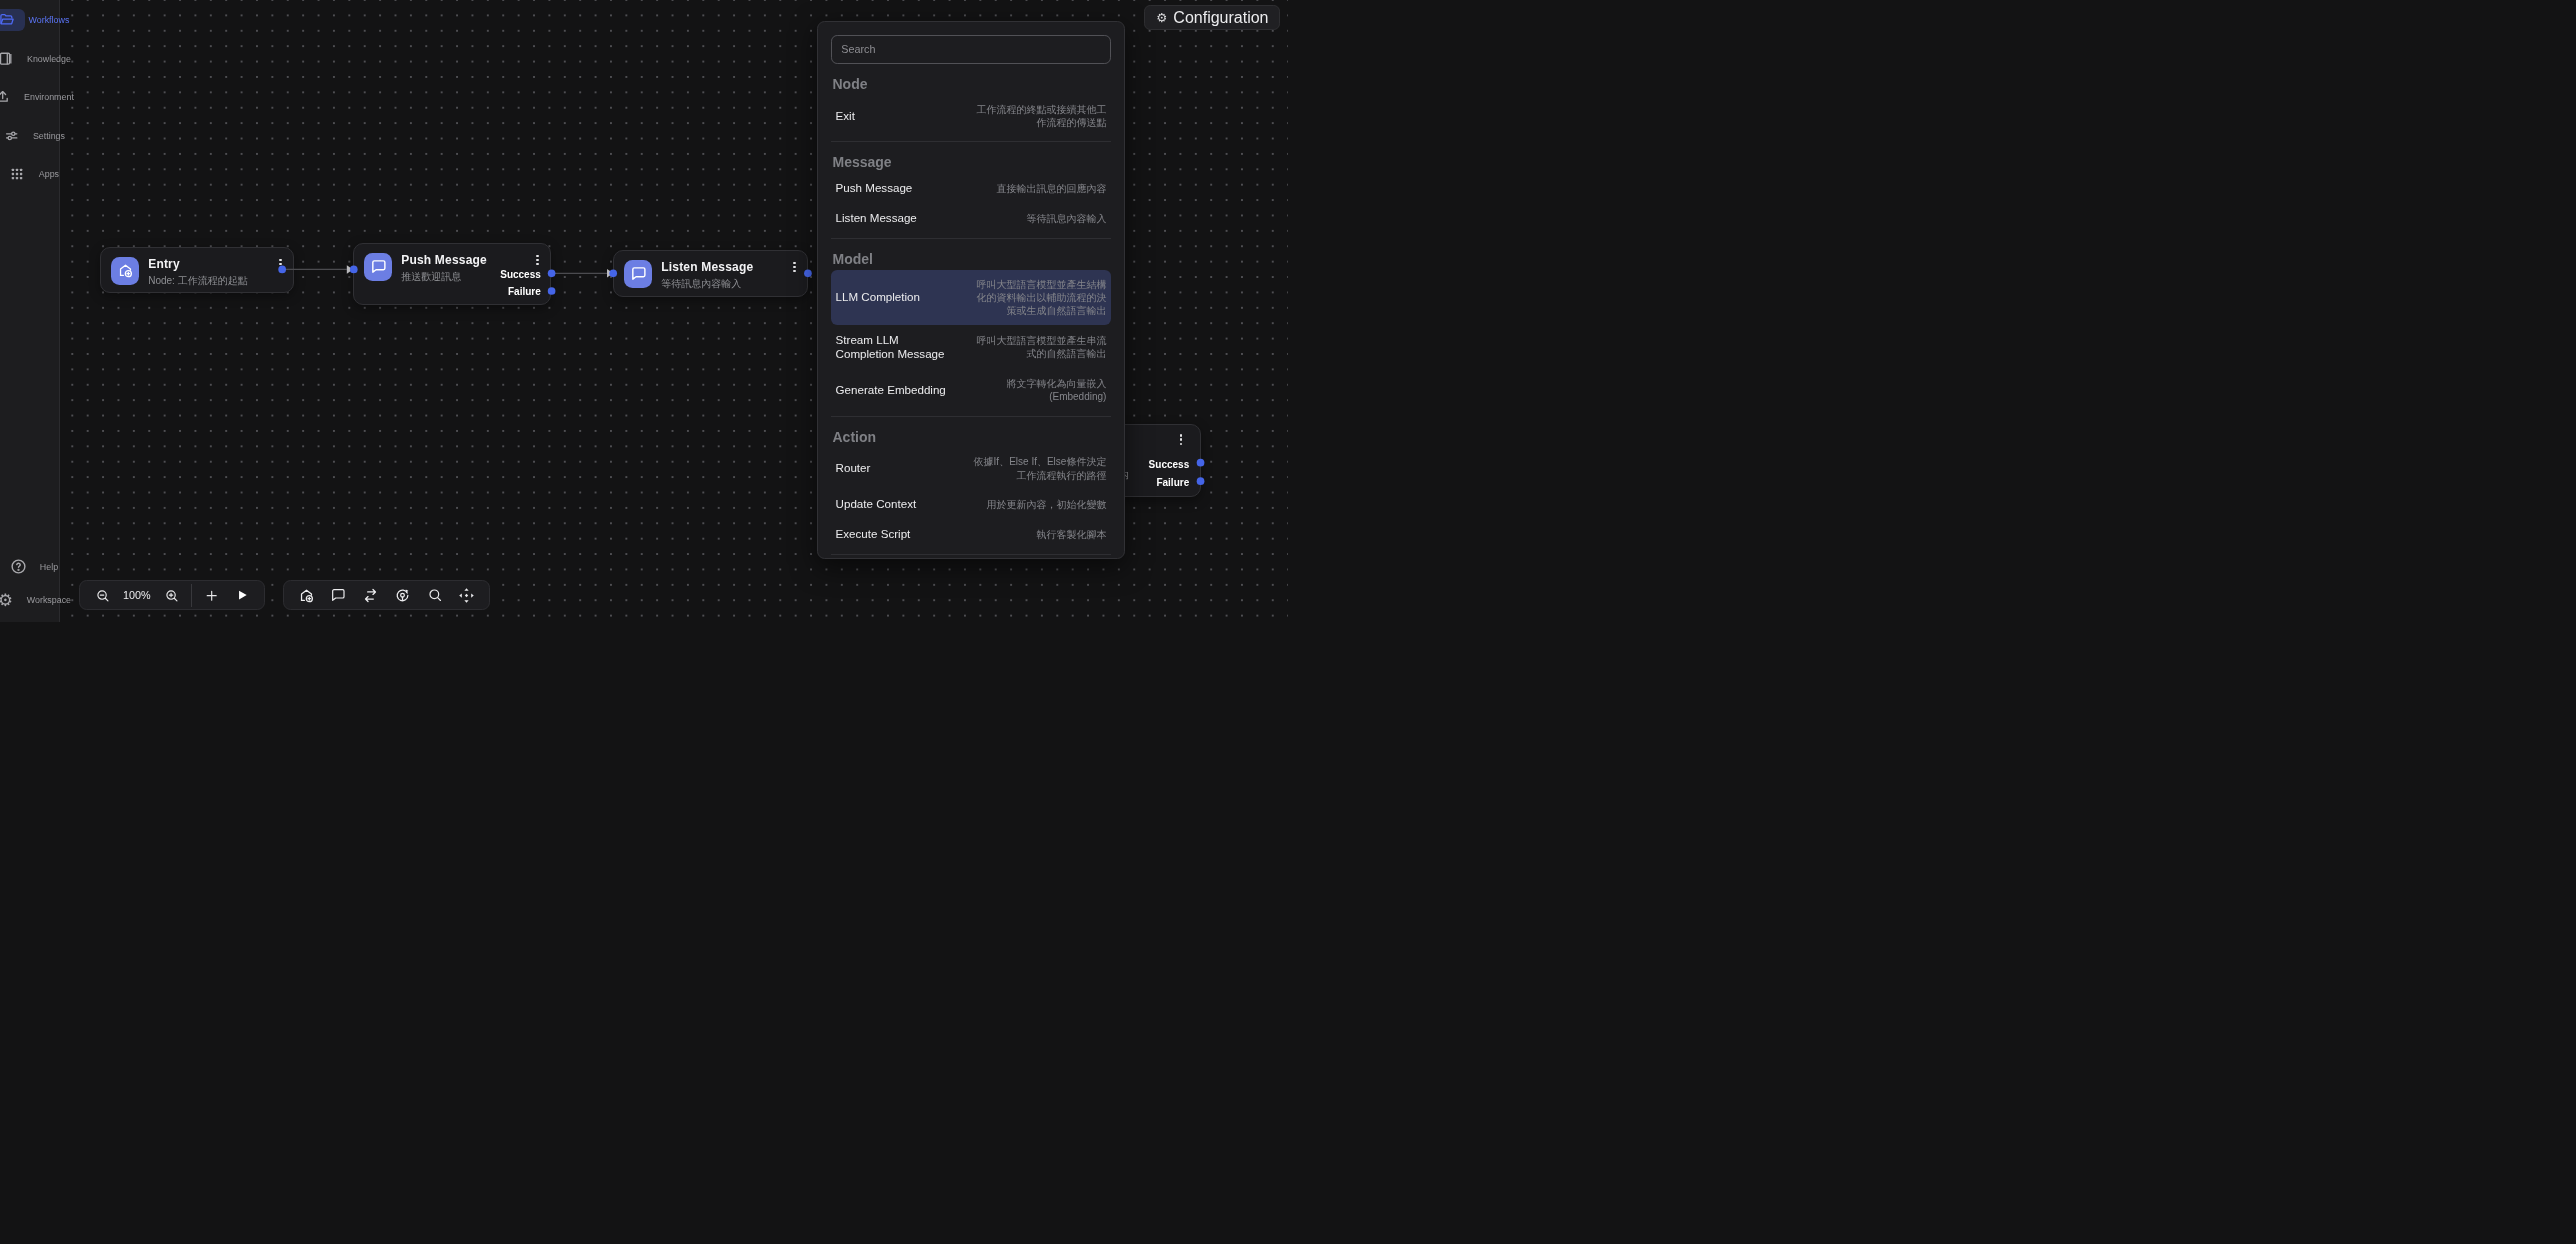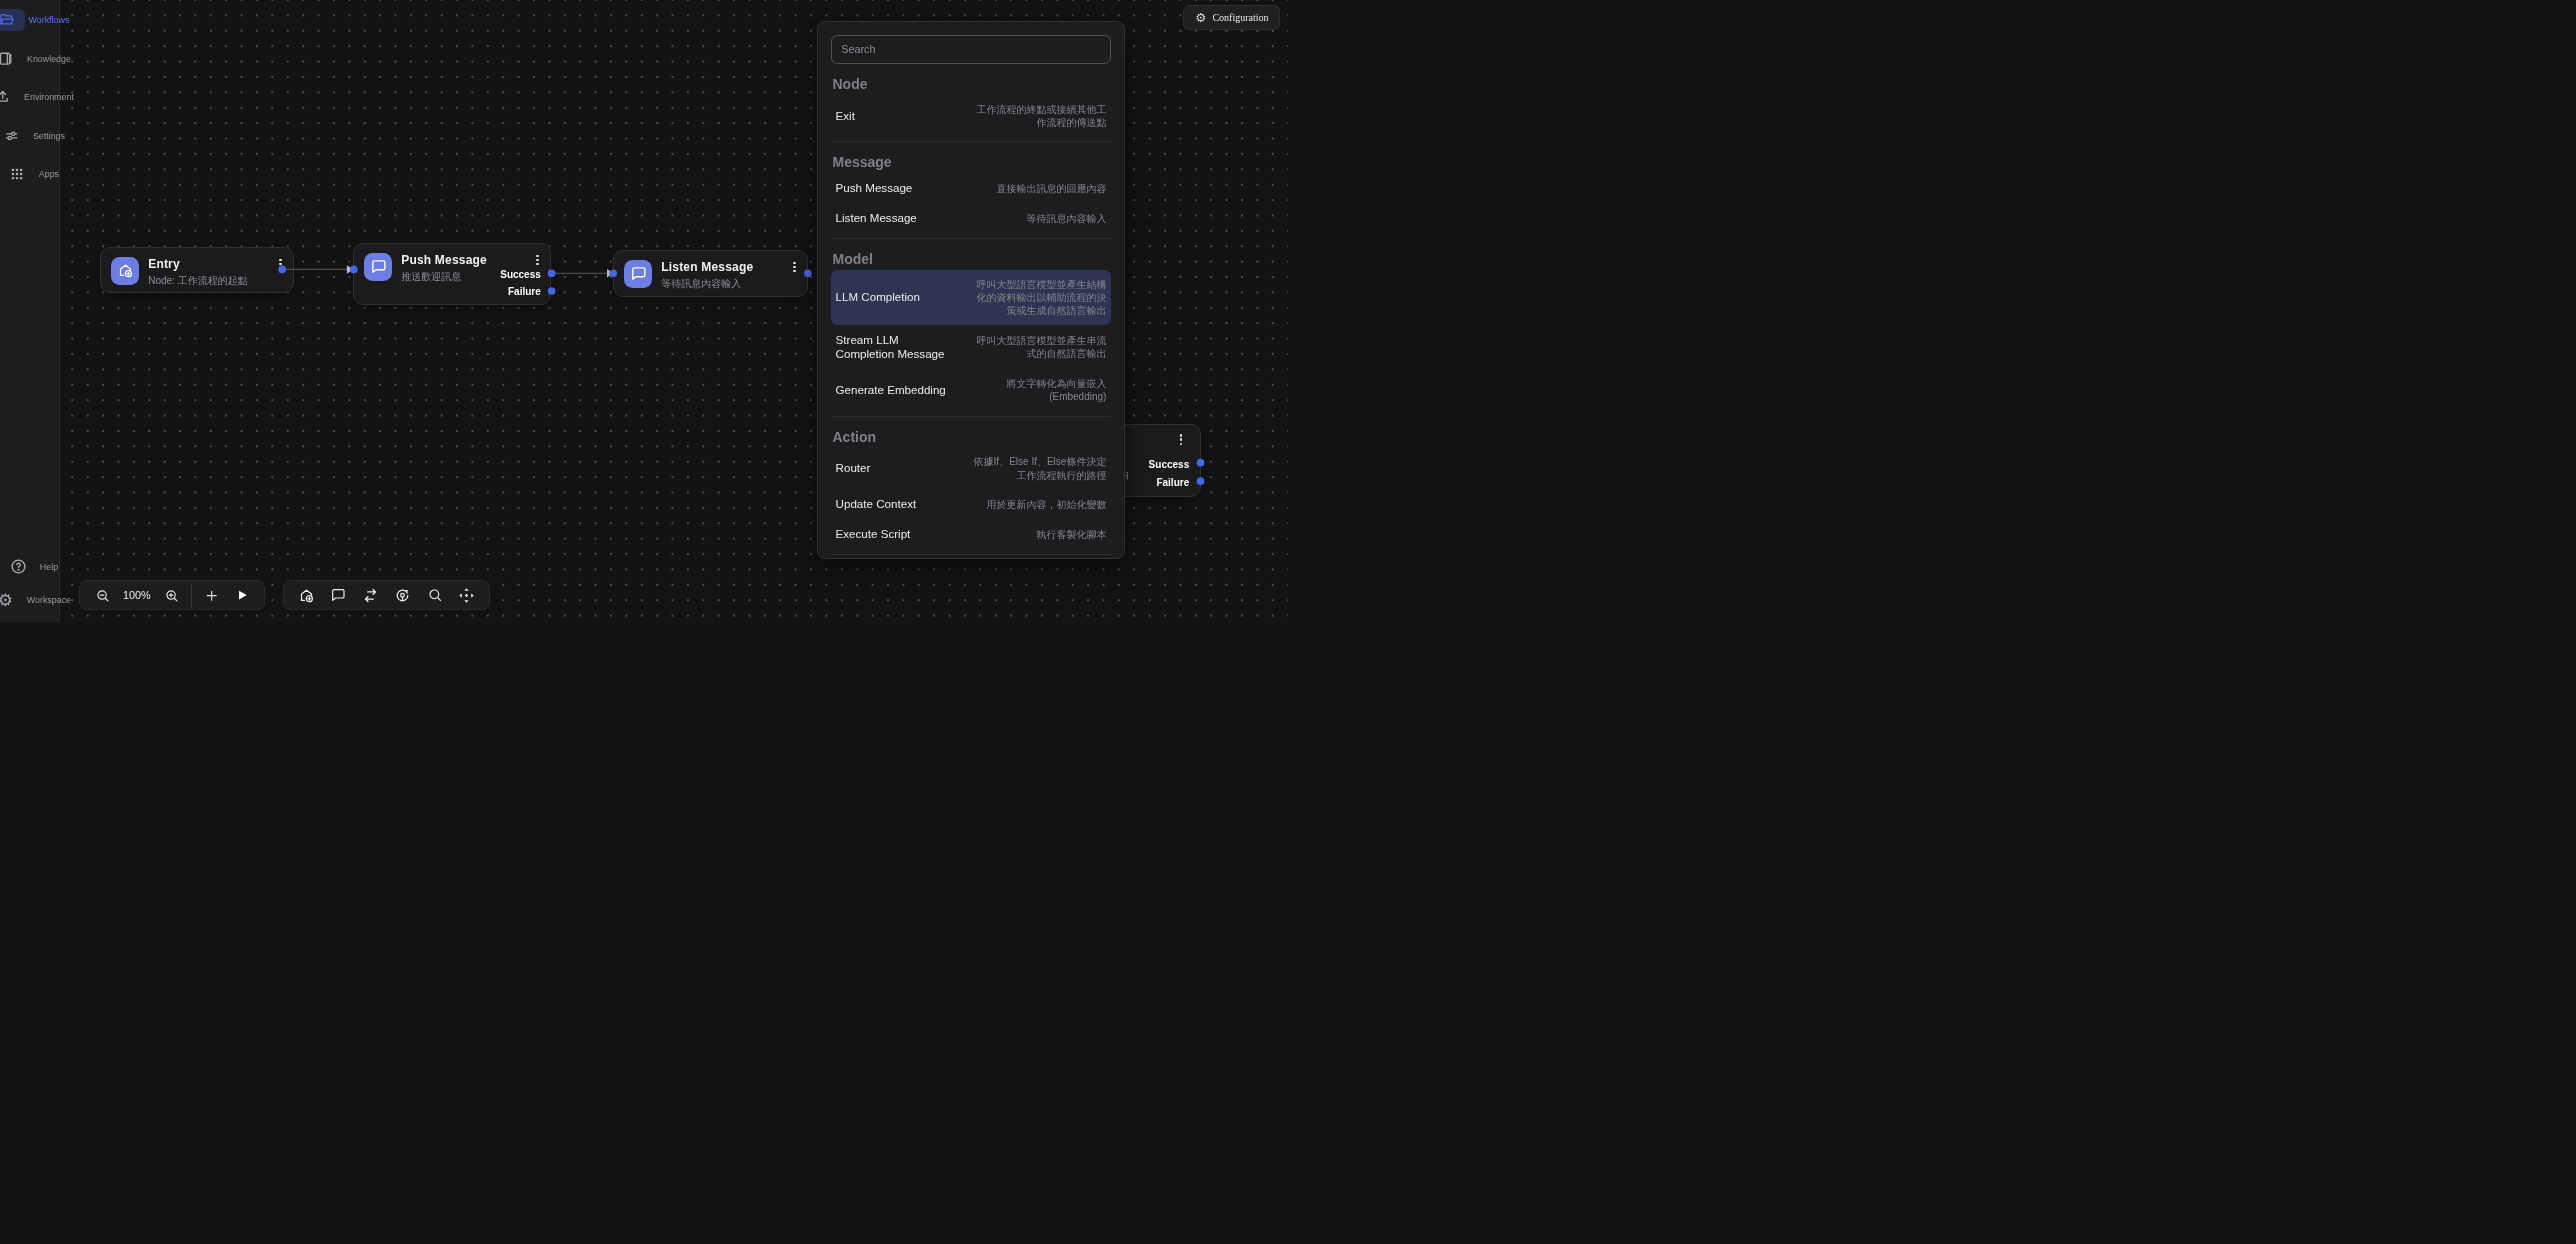--- a/index.html
+++ b/index.html
@@ -55,21 +55,21 @@
   .prow .plabel { flex:1; font-size:11.6px; color:#ececee; font-weight:500; line-height:1.25; }
   .prow .pdesc { width:137px; font-size:10px; color:#85868b; line-height:1.32;text-align:right; }
   .prow.highlight { background:#2e3452; }
   .pdivider { height:0.8px; background:#2e2e32; margin:4.6px 0 0; }
 
   
   .config-btn { position:absolute; top:5.4px; right:7.7px; height:25px; background:#202023;
     border:0.8px solid #2e2e31; border-radius:6.2px; display:flex; align-items:center; gap:6.2px;
     padding:0 10.8px; z-index:20; cursor:pointer; }
   .config-btn .gear-glyph { font-size:12.3px; color:#dcdcde; }
-  .config-label { font-size:10px; color:#ececee;font-family:Liberation Serif, serif; }
+  .config-label { font-size:16px; color:#ececee; }
 
   
   .toolbar { position:absolute; bottom:11.6px; height:30px; background:#1d1d20;
     border:0.8px solid #2c2c30; border-radius:7.7px; display:flex; align-items:center;
     z-index:20; }
   .toolbar-zoom { left:19px; padding:0 12.3px; gap:10px; }
   .toolbar-tools { left:223px; padding:0 7.7px; gap:3.1px; }
   .tbtn { display:flex; align-items:center; justify-content:center; width:29px; height:29px;
     border-radius:6.2px; cursor:pointer; }
   .zoom-level { font-size:10.8px; color:#ececee; min-width:29px; text-align:center; }

